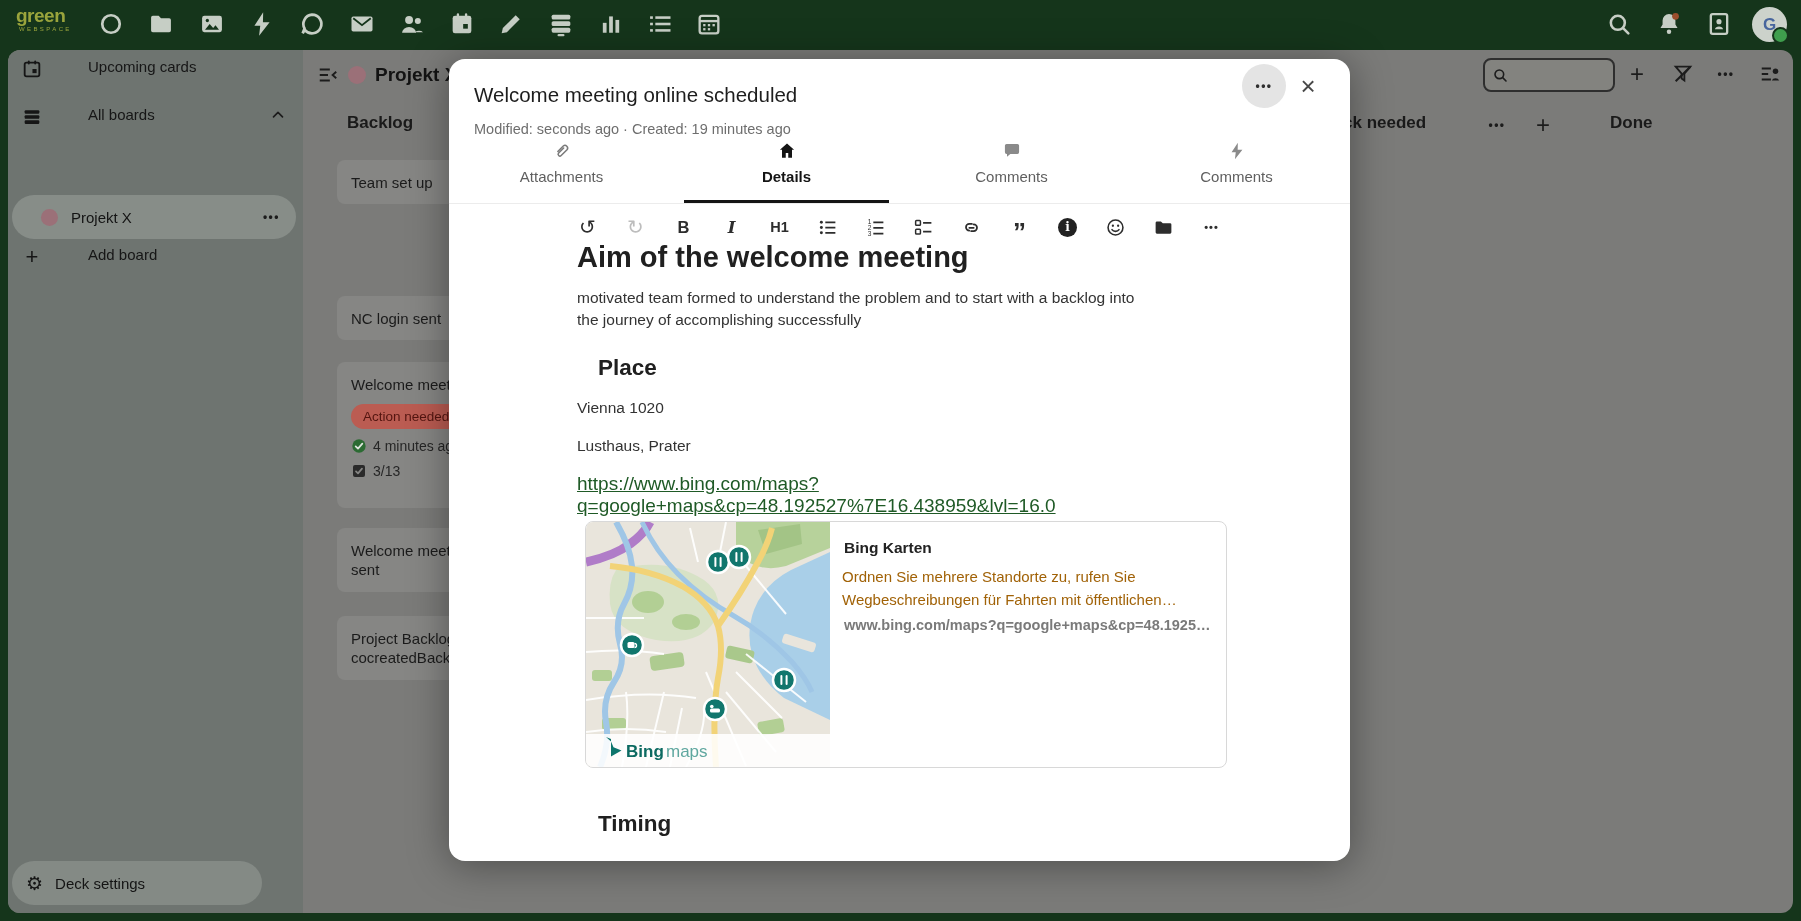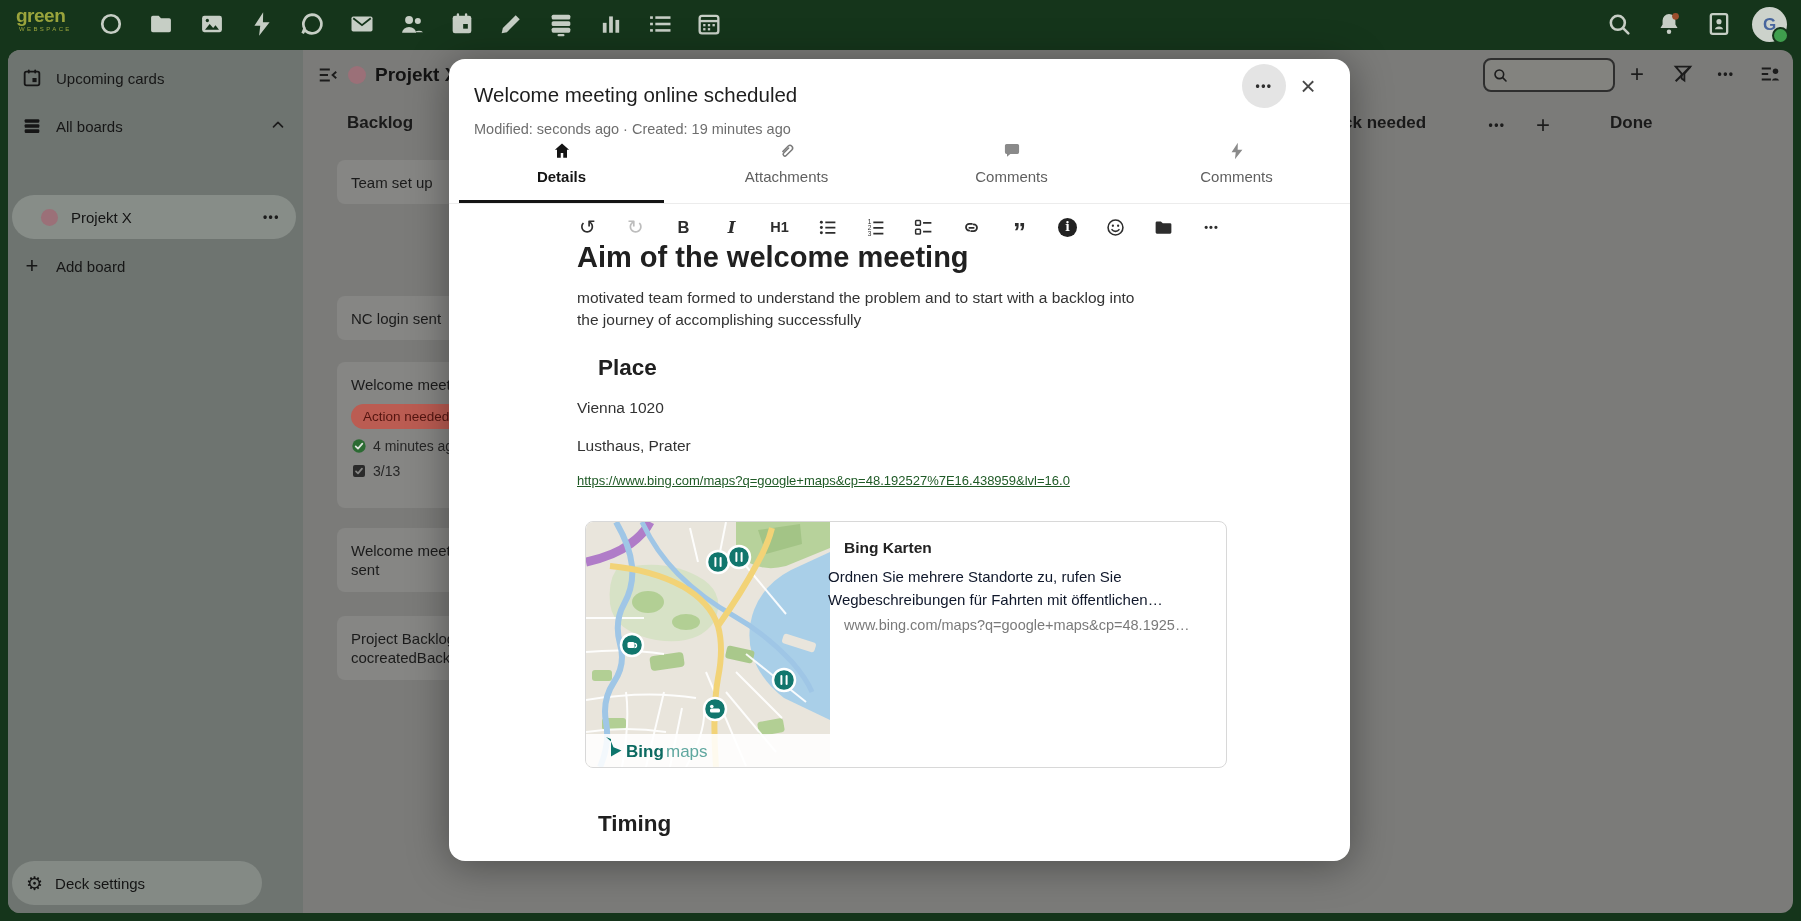--- a/index.html
+++ b/index.html
@@ -16,22 +16,22 @@
   .avatar{position:absolute;left:1752px;top:7px;width:35px;height:35px;border-radius:50%;
           background:#ccd2cb;color:#47659d;font-weight:700;font-size:17px;display:flex;
           align-items:center;justify-content:center;cursor:pointer;}
   .avatar .dot{position:absolute;right:-2px;bottom:-2px;width:13px;height:13px;border-radius:50%;
           background:#3f9e4d;border:2px solid #15351b;}
   
   .content{position:absolute;left:8px;top:50px;width:1785px;height:863px;background:#7b7b79;
            border-radius:12px;overflow:hidden;}
   
   .sidebar{position:absolute;left:0;top:0;width:295px;height:100%;background:#6e7470;}
-  .srow{position:absolute;left:0;width:100%;height:40px;display:flex;align-items:center;color:#161616;
-        font-size:15px;cursor:pointer;}
+  .srow{position:absolute;left:0;width:100%;height:40px;display:flex;color:#161616;
+        font-size:15px;cursor:pointer;gap:32px;}
   .srow .sic{width:22px;height:22px;margin-left:13px;margin-right:13px;flex:0 0 auto;}
   .srow .sic svg{width:22px;height:22px;}
   .bdot{width:17px;height:17px;border-radius:50%;margin-left:33px;margin-right:13px;flex:0 0 auto;}
   .pill{position:absolute;left:4px;width:284px;height:44px;border-radius:22px;background:#878d88;
         display:flex;align-items:center;color:#141414;font-size:15px;cursor:pointer;}
   .rowbtn{margin-left:auto;margin-right:16px;color:#1c1c1c;font-size:13px;letter-spacing:1px;cursor:pointer;}
   .chev svg{width:18px;height:18px;}
   .deckset{position:absolute;left:4px;bottom:8px;width:250px;height:44px;border-radius:22px;
         background:#848a85;display:flex;align-items:center;color:#141414;font-size:15px;cursor:pointer;}
   .gear{font-size:19px;margin:0 12px 0 14px;line-height:1;}
@@ -81,27 +81,27 @@
   .g-h1{font-weight:700;font-size:14.5px;}
   .g-quote{font-weight:700;font-size:26px;line-height:10px;padding-top:10px;}
   .g-info{width:19px;height:19px;border-radius:50%;background:#222;color:#fff;display:flex;align-items:center;
          justify-content:center;font-size:12px;font-weight:700;font-family:"DejaVu Serif",serif;}
   .g-more{font-size:11px;letter-spacing:1px;font-weight:700;}
   .doc{position:absolute;left:128px;top:0;width:648px;color:#333;}
   .h1{position:absolute;font-size:29px;font-weight:700;color:#202020;white-space:nowrap;}
   .h2{position:absolute;font-size:22.5px;font-weight:700;color:#202020;margin-left:21px;}
   .para{position:absolute;font-size:15.5px;line-height:22px;color:#333;width:580px;}
   .line{position:absolute;font-size:15.5px;color:#333;text-align:right;}
-  .mlink{position:absolute;font-size:13px;color:#1f5a26;text-decoration:underline;cursor:pointer;}
+  .mlink{position:absolute;font-size:19px;color:#1f5a26;text-decoration:underline;cursor:pointer;}
   .pvcard{position:absolute;left:8px;top:462px;width:640px;height:245px;border:1px solid #d8d8d8;
           border-radius:8px;background:#fff;overflow:hidden;cursor:pointer;}
   .pvmap{position:absolute;left:0;top:0;width:244px;height:245px;}
   .pvtitle{position:absolute;left:258px;top:17px;font-size:15.5px;font-weight:700;color:#222;}
-  .pvdesc{position:absolute;left:242px;top:43px;width:372px;font-size:15px;line-height:23px;color:#0f172a;}
-  .pvurl{position:absolute;left:258px;top:95px;font-size:14.5px;color:#7a7a7a;}
+  .pvdesc{position:absolute;left:256px;top:43px;width:372px;font-size:15px;line-height:23px;color:#a16207;}
+  .pvurl{position:absolute;left:258px;top:95px;font-size:14.5px;color:#7a7a7a;font-weight:bold;}
   svg text{font-family:"Liberation Sans","DejaVu Sans",sans-serif;}
 </style>
 </head>
 <body>
 
 <div class="stage">
 
   <div class="topbar">
     <div class="logo">
       <div class="t">green</div>
@@ -314,32 +314,32 @@
 
   <div class="modal">
     <div class="mtitle">Welcome meeting online scheduled</div>
     <div class="mmeta">Modified: seconds ago · Created: 19 minutes ago</div>
     <div class="mmore">
         <span class="dotsg">•••</span>
       </div>
     <div class="mclose">×</div>
 
     <div class="tabs">
+      <div class="tab">
+        <div class="tic"><svg viewBox="0 0 24 24">
+              <path d="M7 12.5L13.5 6a3.2 3.2 0 0 1 4.5 4.5L11 17.5a2 2 0 0 1-3-3L14 8.5" fill="none" stroke="#7a7a7a" stroke-width="1.8" stroke-linecap="round"></path>
+            </svg></div>
+        <div class="tlabel">Attachments</div>
+      </div>
       <div class="tab active">
         <div class="tic"><svg viewBox="0 0 24 24">
               <path d="M12 3L3.5 10.5H6V20h4.5v-5.5h3V20H18v-9.5h2.5z" fill="#141414"></path>
             </svg></div>
         <div class="tlabel">Details</div>
         <div class="bar"></div>
-      </div>
-      <div class="tab">
-        <div class="tic"><svg viewBox="0 0 24 24">
-              <path d="M7 12.5L13.5 6a3.2 3.2 0 0 1 4.5 4.5L11 17.5a2 2 0 0 1-3-3L14 8.5" fill="none" stroke="#7a7a7a" stroke-width="1.8" stroke-linecap="round"></path>
-            </svg></div>
-        <div class="tlabel">Attachments</div>
       </div>
       <div class="tab">
         <div class="tic"><svg viewBox="0 0 24 24">
               <path d="M3.5 5.5a2 2 0 0 1 2-2h13a2 2 0 0 1 2 2v8a2 2 0 0 1-2 2h-8.5L6 19v-3.5h-.5a2 2 0 0 1-2-2z" fill="#8a8a8a"></path>
             </svg></div>
         <div class="tlabel">Comments</div>
       </div>
       <div class="tab">
         <div class="tic"><svg viewBox="0 0 24 24">
               <polygon points="13,2 5.5,13.5 10.5,13.5 9.5,22 18.5,10.5 12.8,10.5" fill="#8a8a8a"></polygon>

